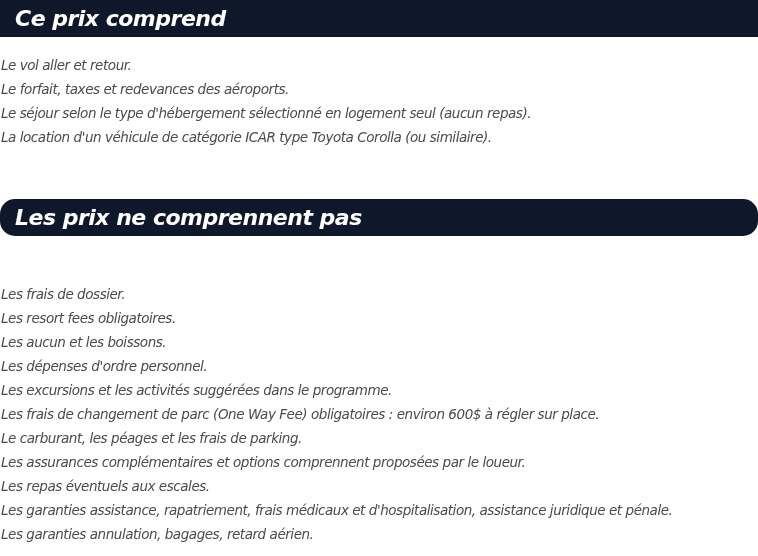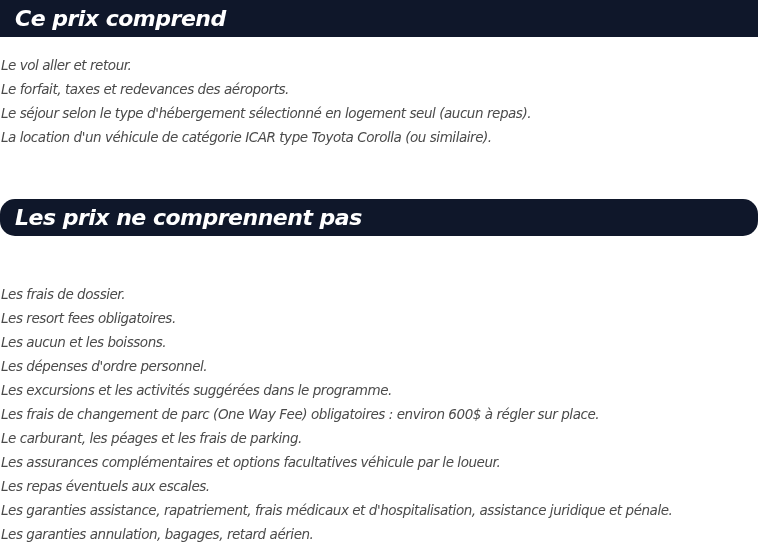--- a/index.html
+++ b/index.html
@@ -55,17 +55,17 @@
   <h2>Les prix ne comprennent pas</h2>
 </div>
 <ul id="list2" class="items">
   <li>Les frais de dossier.</li>
   <li>Les resort fees obligatoires.</li>
   <li>Les aucun et les boissons.</li>
   <li>Les dépenses d'ordre personnel.</li>
   <li>Les excursions et les activités suggérées dans le programme.</li>
   <li>Les frais de changement de parc (One Way Fee) obligatoires : environ 600$ à régler sur place.</li>
   <li>Le carburant, les péages et les frais de parking.</li>
-  <li>Les assurances complémentaires et options facultatives véhicule par le loueur.</li>
+  <li>Les assurances complémentaires et options comprennent proposées par le loueur.</li>
   <li>Les repas éventuels aux escales.</li>
   <li>Les garanties assistance, rapatriement, frais médicaux et d'hospitalisation, assistance juridique et pénale.</li>
   <li>Les garanties annulation, bagages, retard aérien.</li>
 </ul>
 
 </body></html>

